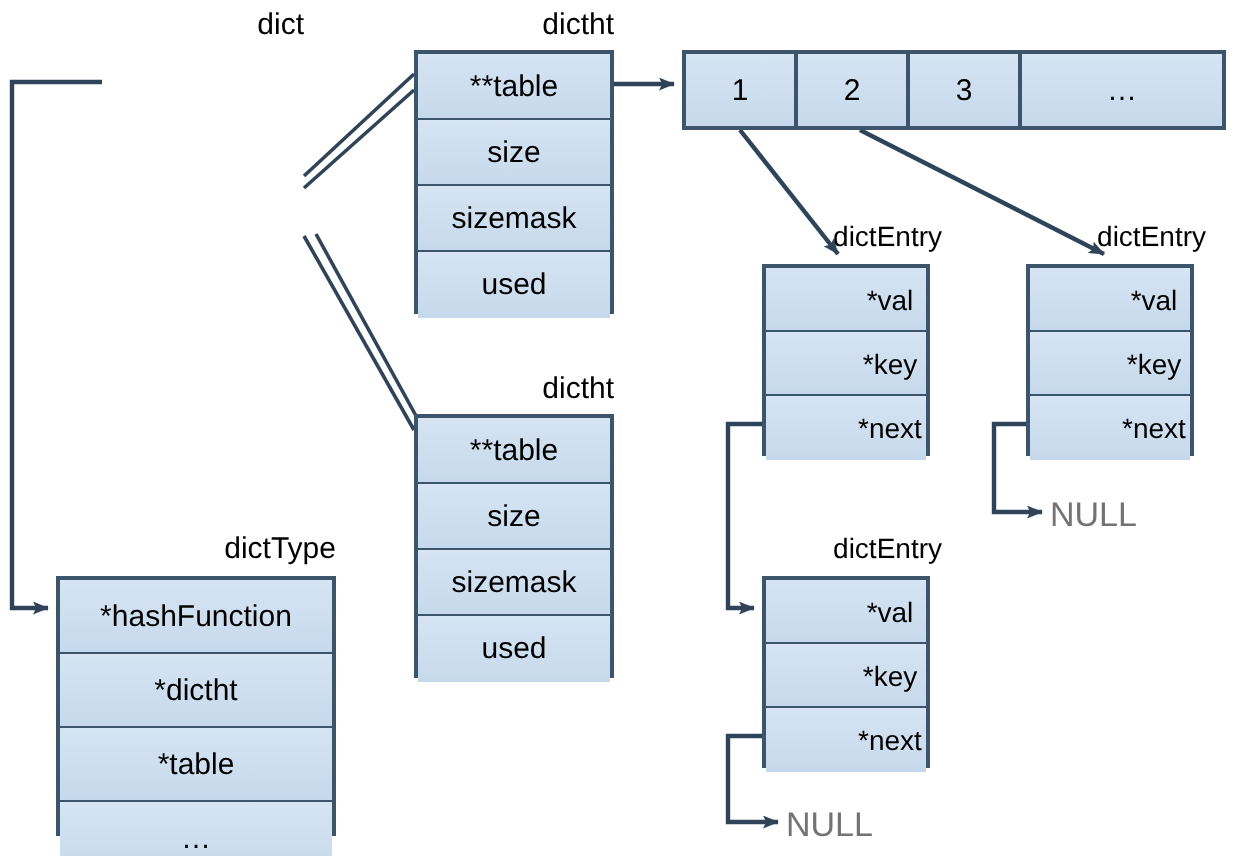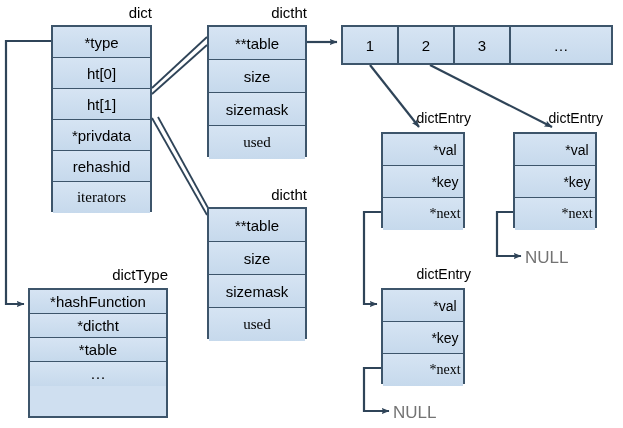--- a/index.html
+++ b/index.html
@@ -21,42 +21,42 @@
     background:#cfdff0;
   }
   .struct .row{
     border-bottom:1px solid #3d556b;
     box-sizing:border-box;
     display:flex;align-items:center;justify-content:center;
     color:#000;
     background:linear-gradient(180deg,#d6e4f3 0%,#c6d9ec 100%);
     white-space:nowrap;
   }
-  .struct .row:last-child{border-bottom:none;font-family:Liberation Serif, serif;}
+  .struct .row:last-child{border-bottom:none;}
 
   .caption{
     position:absolute;
     color:#000;
     white-space:nowrap;
     text-align:right;
   }
 
   
   #dict{left:51px;top:25px;width:101px;height:187px;}
   #dict .row{height:31px;font-size:15px;}
   #dict .row:nth-child(6){height:31px;}
 
   #dictht0{left:207px;top:25px;width:100px;height:132px;}
   #dictht0 .row{height:33px;font-size:15px;}
 
   #dictht1{left:207px;top:207px;width:100px;height:132px;}
   #dictht1 .row{height:33px;font-size:15px;}
 
   #dicttype{left:28px;top:288px;width:140px;height:130px;}
-  #dicttype .row{height:24px;font-size:15px;}
+  #dicttype .row{height:37px;font-size:15px;}
 
   #bucket-array{
     position:absolute;left:341px;top:25px;width:272px;height:40px;
     border:2px solid #3d556b;box-sizing:border-box;display:flex;
     background:#cfdff0;
   }
   #bucket-array .cell{
     border-right:2px solid #3d556b;box-sizing:border-box;
     display:flex;align-items:center;justify-content:center;
     font-size:15px;color:#000;
@@ -136,28 +136,20 @@
   </svg>
 
   <div class="caption" id="cap-dict">dict</div>
   <div class="caption" id="cap-dictht0">dictht</div>
   <div class="caption" id="cap-dictht1">dictht</div>
   <div class="caption" id="cap-dicttype">dictType</div>
   <div class="caption" id="cap-entry1">dictEntry</div>
   <div class="caption" id="cap-entry2">dictEntry</div>
   <div class="caption" id="cap-entry3">dictEntry</div>
 
-  <div class="struct" id="dict">
-    <div class="row">*type</div>
-    <div class="row">ht[0]</div>
-    <div class="row">ht[1]</div>
-    <div class="row">*privdata</div>
-    <div class="row">rehashid</div>
-    <div class="row">iterators</div>
-  </div>
 
   <div class="struct" id="dictht0">
     <div class="row">**table</div>
     <div class="row">size</div>
     <div class="row">sizemask</div>
     <div class="row">used</div>
   </div>
 
   <div class="struct" id="dictht1">
     <div class="row">**table</div>

